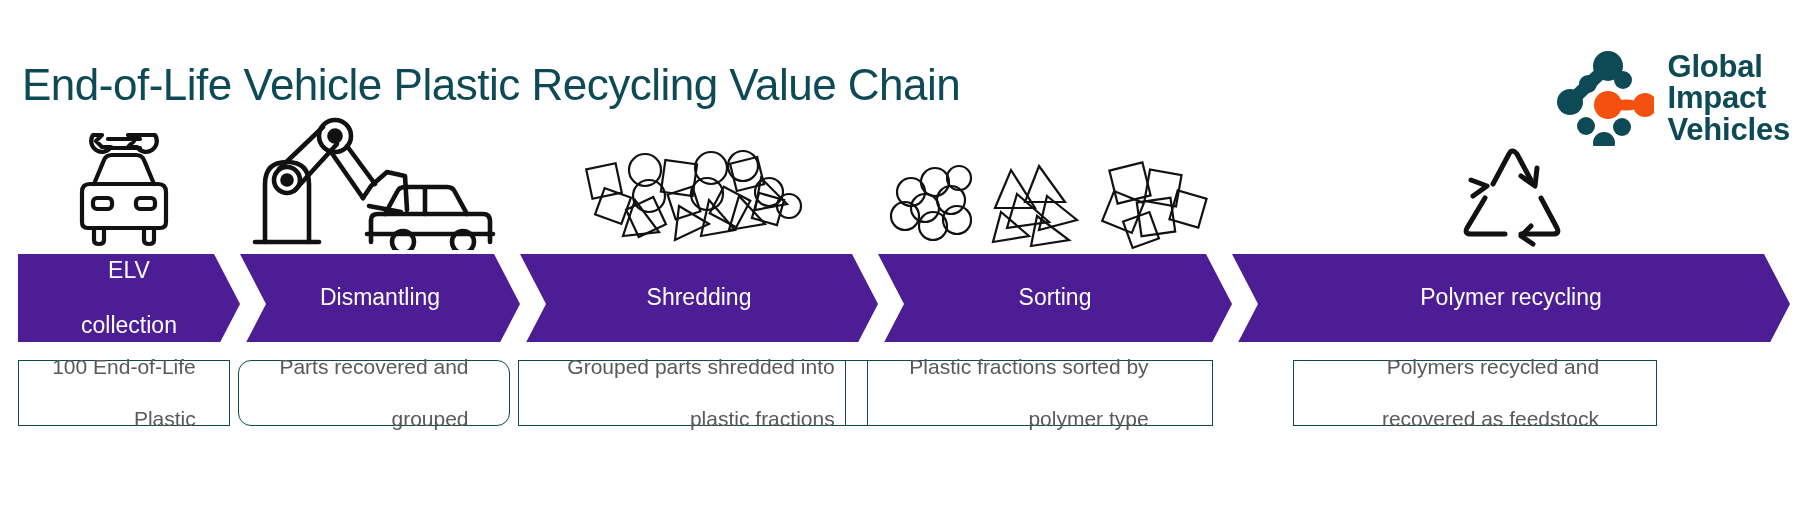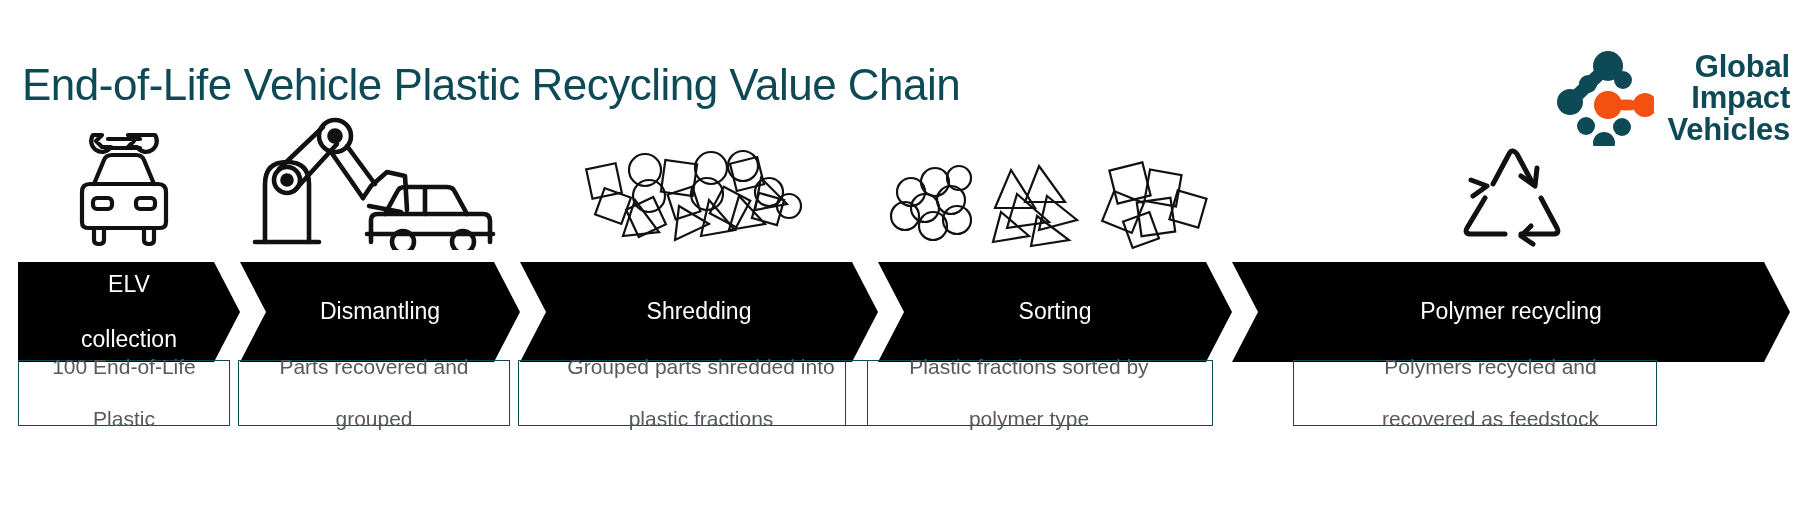--- a/index.html
+++ b/index.html
@@ -12,54 +12,54 @@
   }
   #page{position:relative;width:1808px;height:514px;}
 
   
   .header{position:absolute;left:0;top:0;width:1808px;height:110px;margin-top:42px;}
   .page-title{
     position:absolute;left:22px;top:18px;
     font-size:44px;letter-spacing:-0.5px;
     color:#0d4a56;white-space:nowrap;
   }
-  .logo{position:absolute;right:18px;top:8px;height:96px;display:flex;align-items:center;gap:14px;text-align:right;}
+  .logo{position:absolute;right:18px;top:8px;height:96px;display:flex;align-items:center;gap:14px;}
   .logo-mark{width:104px;height:96px;display:block;}
   .logo-text{
     color:#0d4a56;font-size:31px;line-height:1.02;font-weight:700;
     letter-spacing:-0.2px;
   }
   .logo-text div{display:block;}
 
   
   .icons{position:absolute;left:0;top:108px;width:1808px;height:142px;}
   .icon-cell{
     position:absolute;top:0;height:142px;
     display:flex;align-items:flex-end;justify-content:center;
   }
   .icon-cell svg{display:block;}
 
   
   .chevrons{position:absolute;left:0;top:250px;width:1808px;height:100px;}
   .chev{
-    position:absolute;top:12px;height:100px;
-    background:#000000;
+    position:absolute;top:4px;height:88px;
+    background:#4c1d95;
     display:flex;align-items:center;justify-content:center;
     color:#ffffff;font-size:23px;line-height:1.18;text-align:center;
   }
   .chev span{display:block;padding:0 26px;}
 
   
   .boxes{position:absolute;left:0;top:360px;width:1808px;height:68px;}
   .box{
     position:absolute;top:0;height:66px;
     border:1px solid #0d4a56;
     box-sizing:border-box;
     display:flex;align-items:center;justify-content:center;
-    text-align:center;
+    text-align:right;
     color:#58595b;font-size:21px;line-height:1.25;
   }
   .box span{display:block;padding:0 10px;}
 </style>
 </head>
 <body>
 
 <div id="page">
 
   <div class="header">
@@ -246,21 +246,21 @@
 
   <div class="boxes">
 
     <div class="box" style="left:18px;width:212px;">
       <span>
         <span>100 End-of-Life</span><br>
         <span>Plastic</span>
       </span>
     </div>
 
-    <div class="box" style="left:238px;width:272px;">
+    <div class="box" style="left:238px;width:272px;border-radius:13px;">
       <span>
         <span>Parts recovered and</span><br>
         <span>grouped</span>
       </span>
     </div>
 
     <div class="box" style="left:518px;width:350px;padding-left:16px;">
       <span>
         <span>Grouped parts shredded into</span><br>
         <span>plastic fractions</span>

